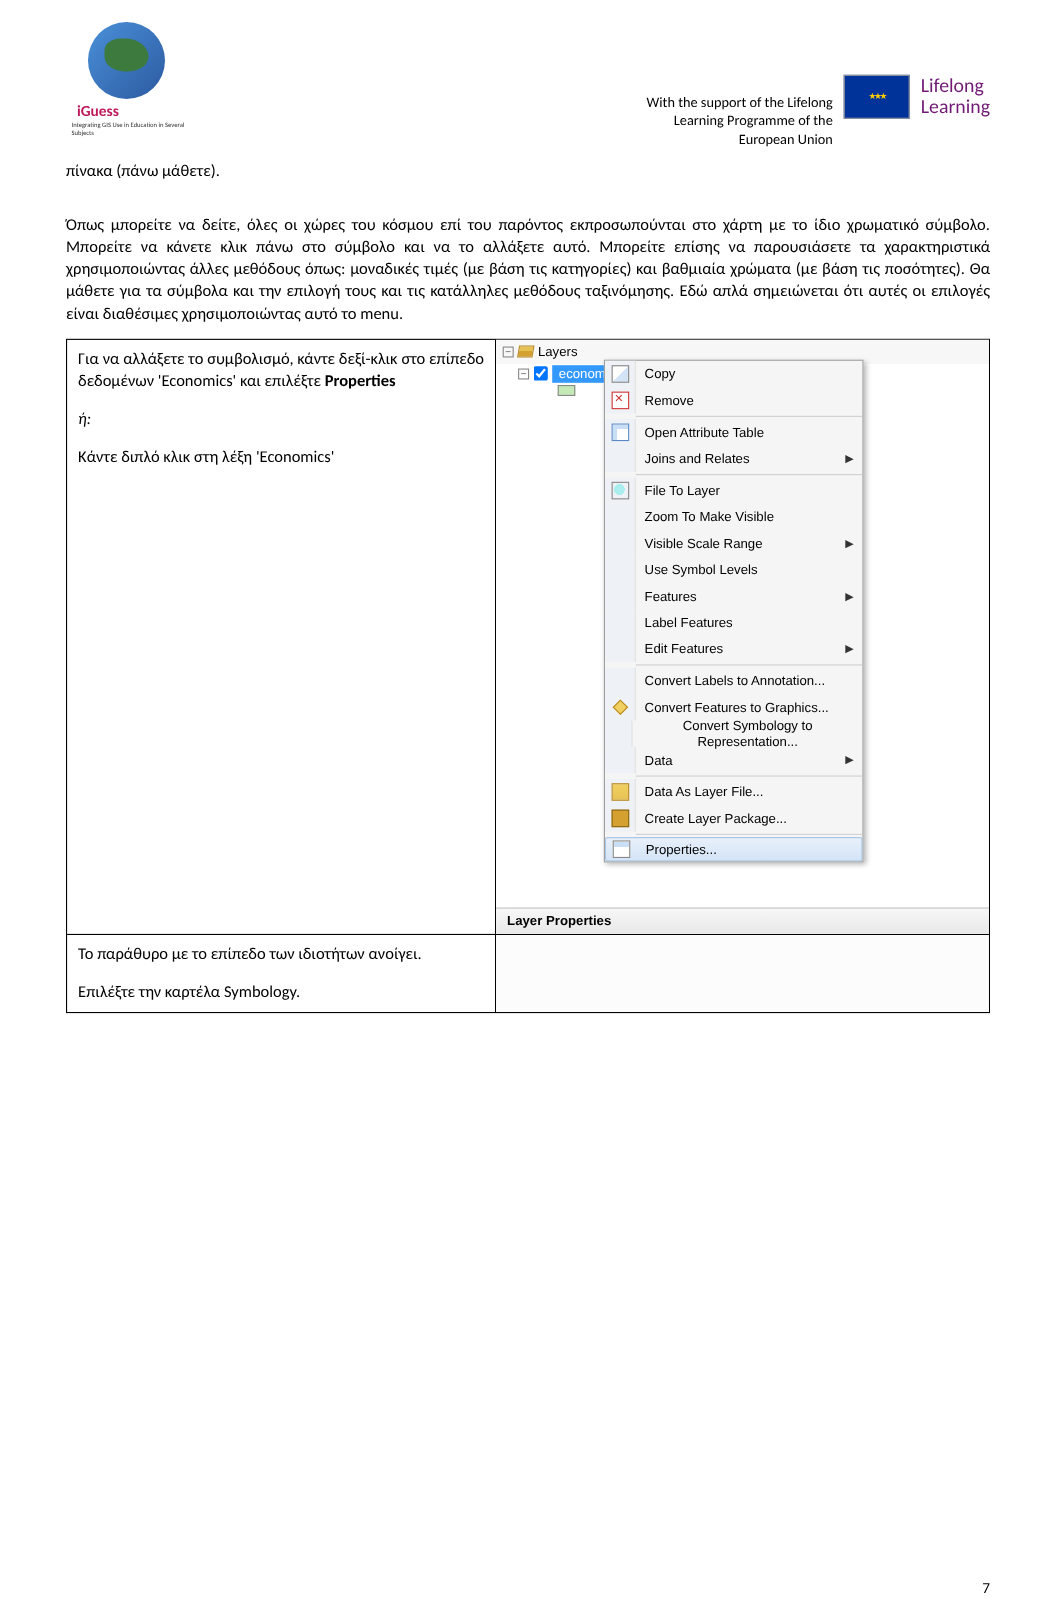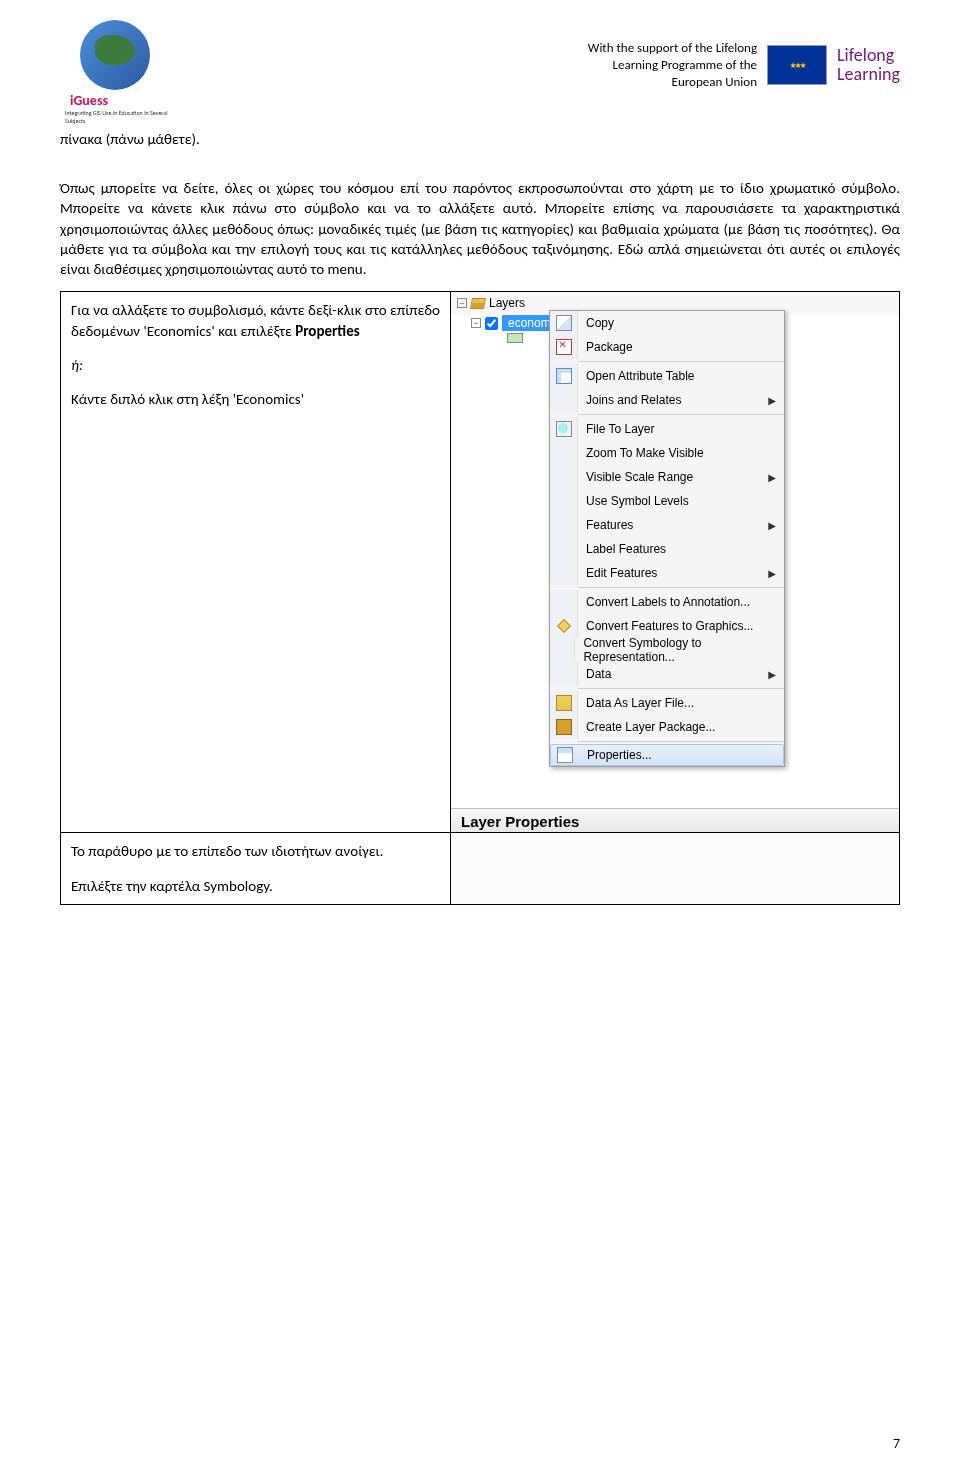--- a/index.html
+++ b/index.html
@@ -62,20 +62,21 @@
   .header-right {
     display: flex;
     align-items: center;
     gap: 10px;
     margin-top: 20px;
   }
   .support-text {
     font-size: 13px;
     text-align: right;
     line-height: 1.3;
+    margin-top: 46px;
   }
   .eu-flag {
     width: 60px;
     height: 40px;
     background: #003399;
     border: 1px solid #999;
     position: relative;
   }
   .eu-flag::after {
     content: "★ ★ ★";
@@ -196,20 +197,21 @@
     width: 236px;
     background: #f5f5f5;
     border: 1px solid #a0a0a0;
     box-shadow: 2px 2px 5px rgba(0,0,0,0.3);
   }
   .menu-item {
     display: flex;
     align-items: center;
     height: 24px;
     padding: 0 8px 0 0;
+    text-align: center;
   }
   .menu-item.disabled {
     color: #000000;
   }
   .menu-icon-col {
     width: 28px;
     height: 100%;
     background: #eef2f6;
     display: flex;
     align-items: center;
@@ -255,21 +257,21 @@
   .status-bar {
     position: absolute;
     bottom: 0;
     left: 0;
     right: 0;
     height: 24px;
     background: linear-gradient(#f7f7f7, #e8e8e8);
     border-top: 1px solid #c0c0c0;
     padding: 4px 10px;
     font-weight: bold;
-    font-size: 15px;
+    font-size: 12px;
     margin-top: 32px;
   }
   .page-num {
     position: absolute;
     bottom: 20px;
     right: 60px;
     font-size: 14px;
   }
 </style>
 </head>
@@ -334,21 +336,21 @@
               <div class="menu-item">
                 <span class="menu-icon-col">
                   <span class="mi-icon ic-copy"></span>
                 </span>
                 <span>Copy</span>
               </div>
               <div class="menu-item">
                 <span class="menu-icon-col">
                   <span class="mi-icon ic-remove"></span>
                 </span>
-                <span>Package</span>
+                <span>Remove</span>
               </div>
               <div class="menu-sep"></div>
               <div class="menu-item">
                 <span class="menu-icon-col">
                   <span class="mi-icon ic-table"></span>
                 </span>
                 <span>Open Attribute Table</span>
               </div>
               <div class="menu-item">
                 <span class="menu-icon-col"></span>

